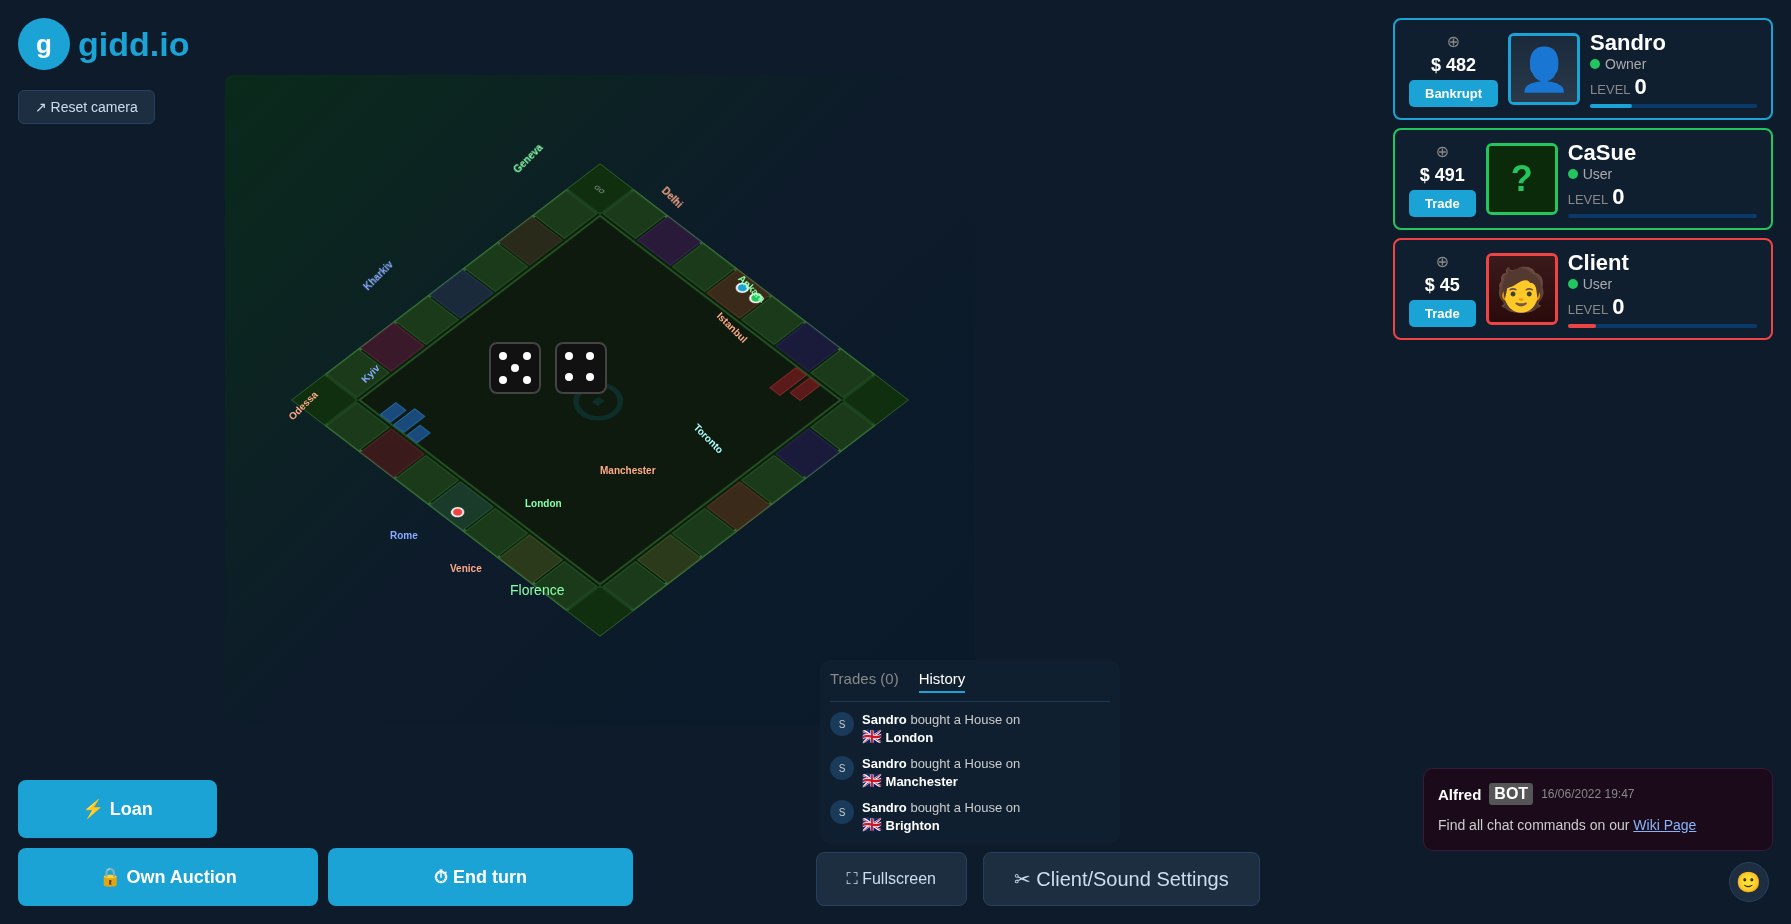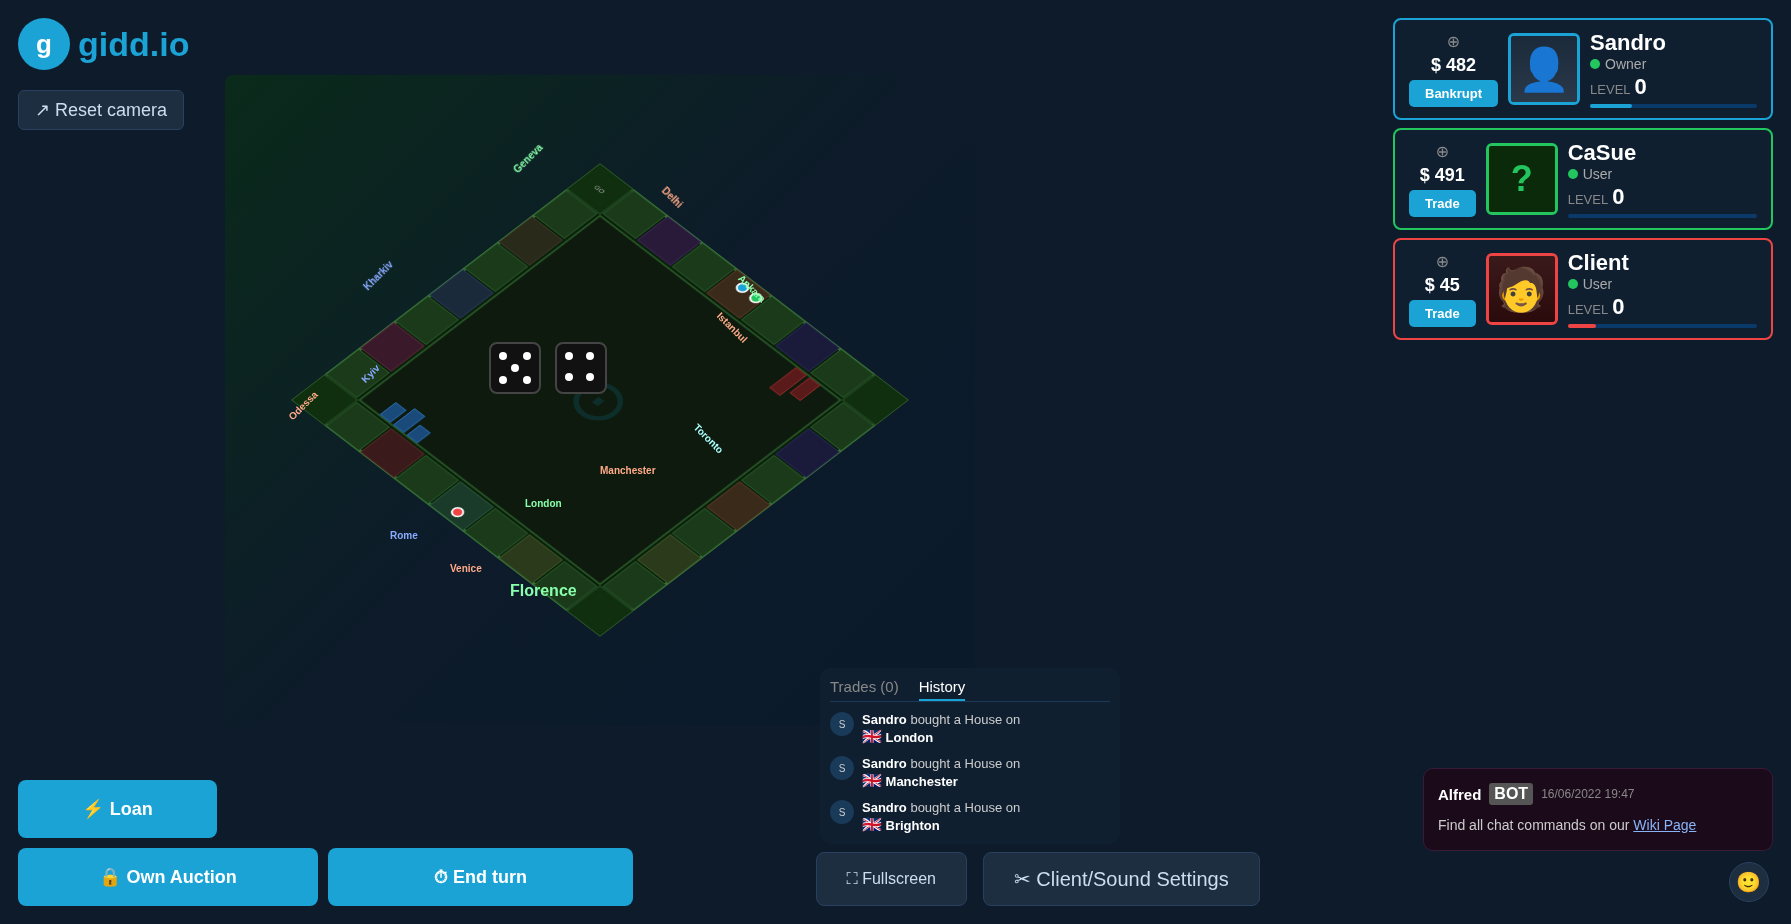--- a/index.html
+++ b/index.html
@@ -43,21 +43,21 @@
     
     .reset-camera {
       position: absolute;
       top: 90px;
       left: 18px;
       background: #1c2e40;
       border: 1px solid #2a4060;
       color: #cde;
       padding: 8px 16px;
       border-radius: 6px;
-      font-size: 18px;
+      font-size: 14px;
       cursor: pointer;
     }
 
     
     .board-area {
       position: absolute;
       top: 50px;
       left: 200px;
       width: 800px;
       height: 700px;
@@ -307,21 +307,21 @@
       width: 300px;
       background: #0f1f30;
       border-radius: 10px;
       padding: 10px;
     }
     .log-tabs {
       display: flex;
       gap: 20px;
       margin-bottom: 10px;
       border-bottom: 1px solid #1a3a5a;
-      padding-bottom: 0;
+      padding-bottom: 8px;
     }
     .log-tab {
       font-size: 15px;
       color: #888;
       cursor: pointer;
       padding-bottom: 4px;
     }
     .log-tab.active {
       color: #fff;
       border-bottom: 2px solid #1aa3d4;
@@ -551,21 +551,21 @@
 
     <div style="position:absolute; top:12%; left:38%; color:#8fa; font-size:10px; font-weight:bold; transform:rotate(-45deg);">Geneva</div>
     <div style="position:absolute; top:18%; left:58%; color:#fa8; font-size:10px; font-weight:bold; transform:rotate(45deg);">Delhi</div>
     <div style="position:absolute; top:30%; left:18%; color:#8af; font-size:10px; font-weight:bold; transform:rotate(-45deg);">Kharkiv</div>
     <div style="position:absolute; top:50%; left:8%; color:#fa8; font-size:10px; font-weight:bold; transform:rotate(-45deg);">Odessa</div>
     <div style="position:absolute; top:55%; left:62%; color:#aff; font-size:10px; font-weight:bold; transform:rotate(45deg);">Toronto</div>
     <div style="position:absolute; top:65%; left:40%; color:#8fa; font-size:10px; font-weight:bold;">London</div>
     <div style="position:absolute; top:60%; left:50%; color:#fa8; font-size:10px; font-weight:bold;">Manchester</div>
     <div style="position:absolute; top:70%; left:22%; color:#8af; font-size:10px; font-weight:bold;">Rome</div>
     <div style="position:absolute; top:75%; left:30%; color:#fa8; font-size:10px; font-weight:bold;">Venice</div>
-    <div style="position:absolute; top:78%; left:38%; color:#8fa; font-size:16px; font-weight:bold;">Florence</div>
+    <div style="position:absolute; top:78%; left:38%; color:#8fa; font-size:14px; font-weight:normal;">Florence</div>
     <div style="position:absolute; top:38%; left:65%; color:#fa8; font-size:10px; font-weight:bold; transform:rotate(45deg);">Istanbul</div>
     <div style="position:absolute; top:32%; left:68%; color:#8fa; font-size:10px; font-weight:bold; transform:rotate(45deg);">Ankara</div>
     <div style="position:absolute; top:45%; left:18%; color:#8af; font-size:10px; font-weight:bold; transform:rotate(-45deg);">Kyiv</div>
   </div>
 </div>
 
 <div class="players-panel">
 
   <div class="player-card active">
     <div class="player-info-left">

